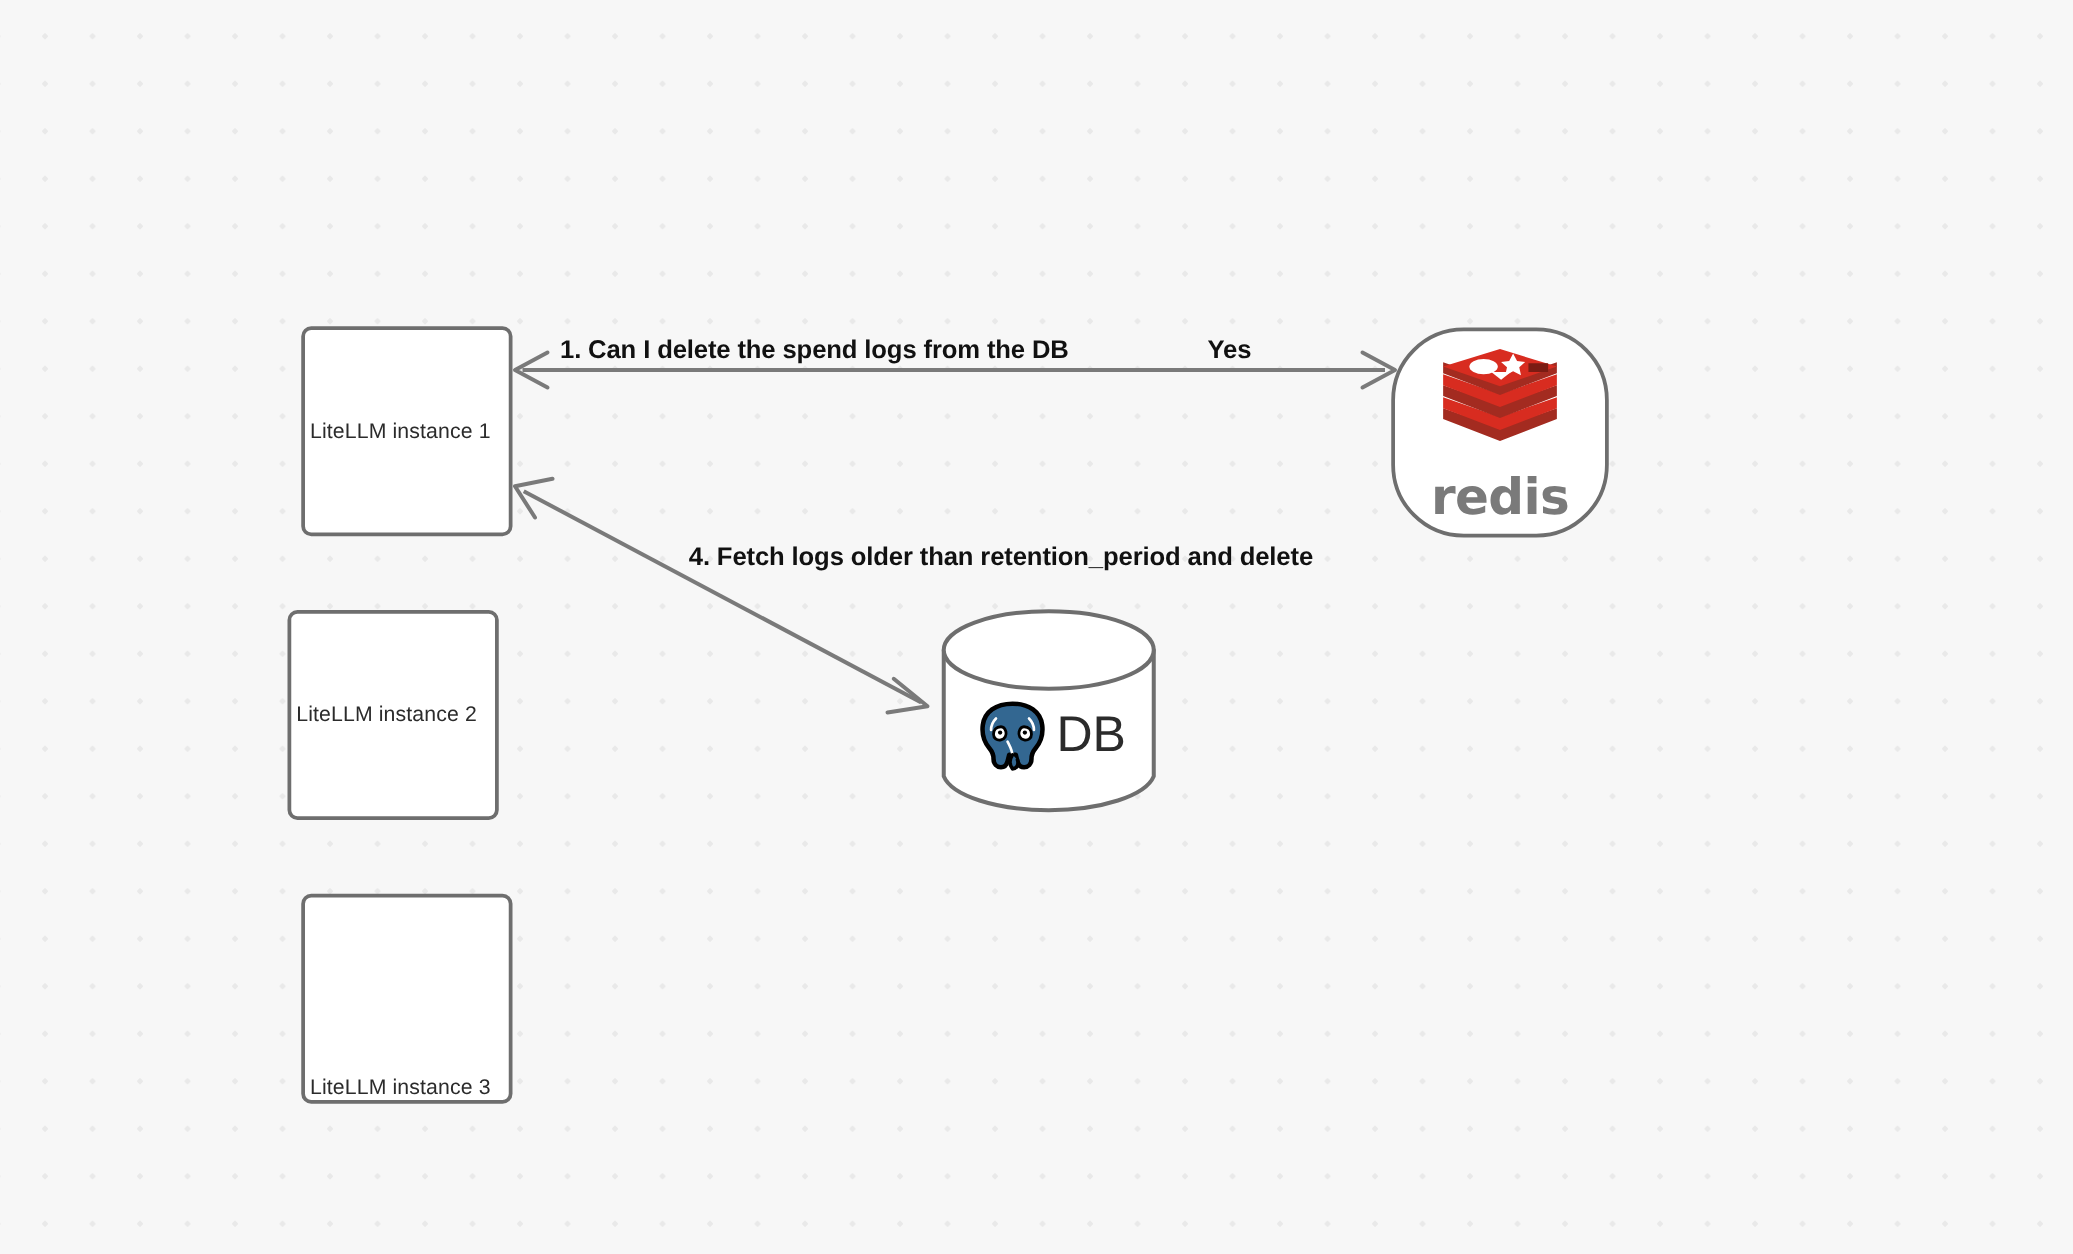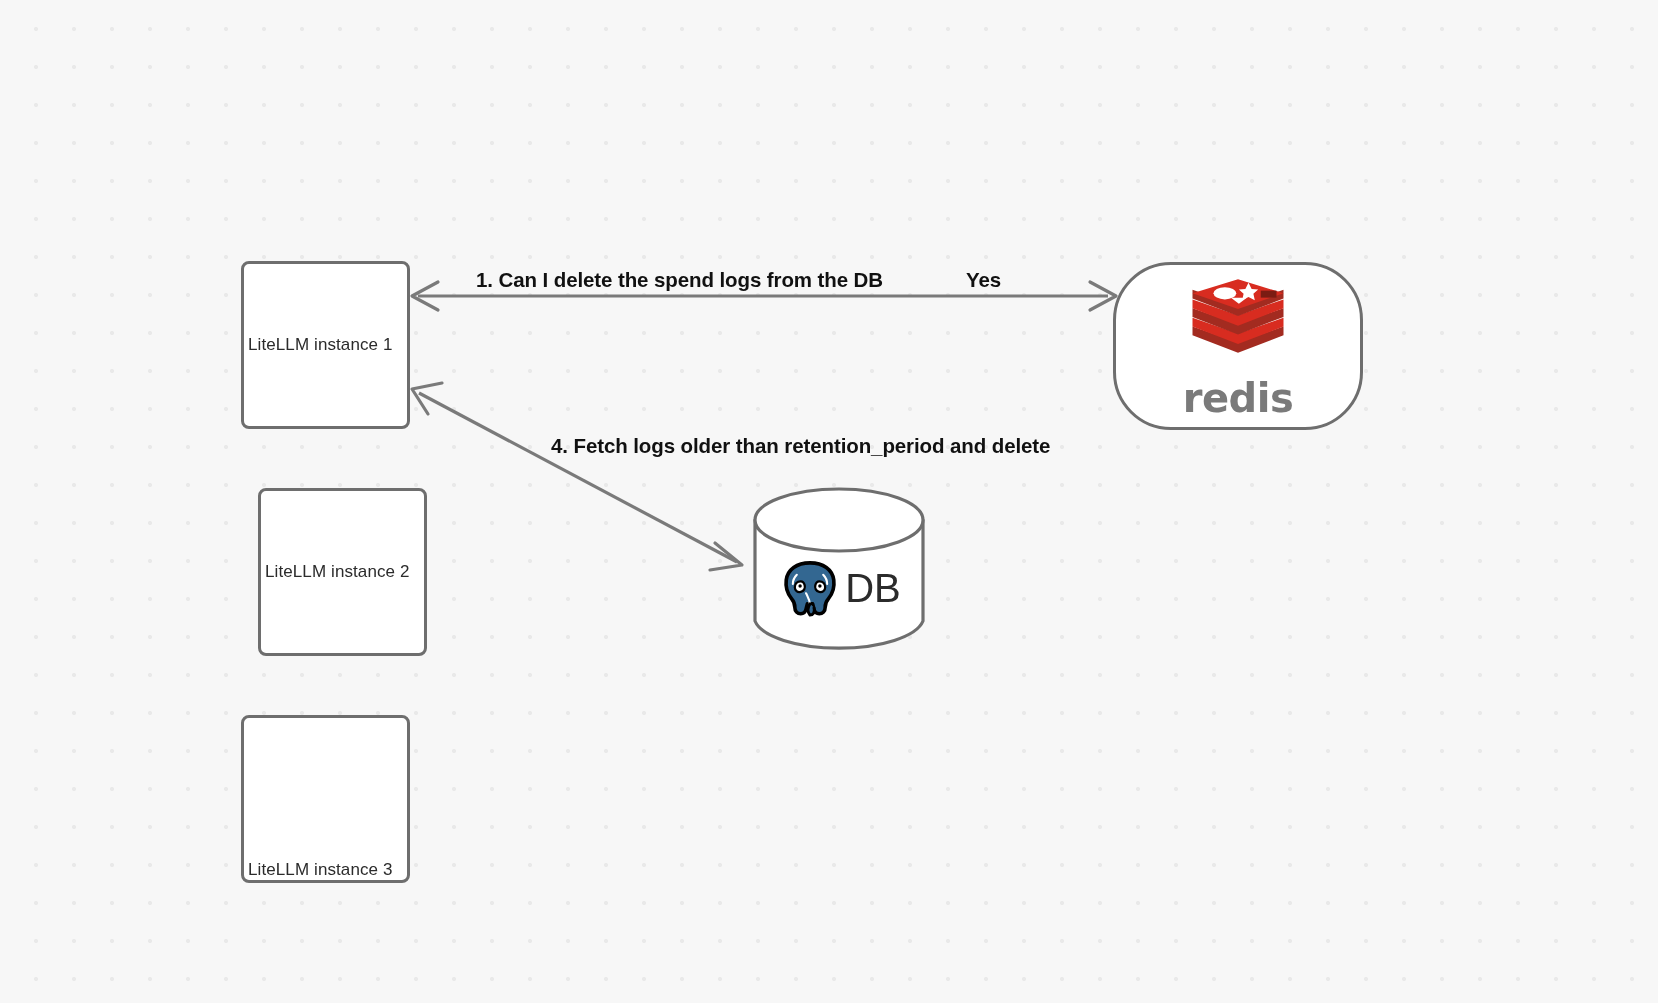--- a/index.html
+++ b/index.html
@@ -39,28 +39,28 @@
   }
   .node-box .node-label {
     font-size: 17px;
     color: #2b2b2b;
     font-family: "Liberation Sans", sans-serif;
     padding-left: 4px;
     letter-spacing: .1px;
     white-space: nowrap;
   }
   #inst1 { left: 241px; top: 261px; width: 169px; height: 168px; }
-  #inst2 { left: 258px; top: 488px; width: 169px; height: 168px; }
+  #inst2 { left: 230px; top: 488px; width: 169px; height: 168px; }
   #inst3 { left: 241px; top: 715px; width: 169px; height: 168px; align-items: flex-end; }
 
   
   #redis-node {
     position: absolute;
     left: 1113px; top: 262px;
-    width: 250px; height: 168px;
+    width: 174px; height: 168px;
     background: #ffffff;
     border: 3px solid #6e6e6e;
     border-radius: 58px;
     box-sizing: border-box;
     display: flex;
     flex-direction: column;
     align-items: center;
     justify-content: center;
     gap: 24px;
   }
@@ -103,21 +103,21 @@
   
   .edge-label {
     position: absolute;
     font-family: "Liberation Sans", sans-serif;
     font-weight: bold;
     font-size: 20.5px;
     color: #111111;
     white-space: nowrap;
     letter-spacing: -0.1px;
   }
-  #label-1 { left: 476px; top: 268px; }
+  #label-1 { left: 448px; top: 268px; }
   #label-1-yes { left: 966px; top: 268px; }
   #label-2 { left: 551px; top: 434px; }
 </style>
 </head>
 <body>
 
 <div id="canvas">
 
   <svg id="edge-layer" viewBox="0 0 1658 1003" xmlns="http://www.w3.org/2000/svg">
     <defs>

